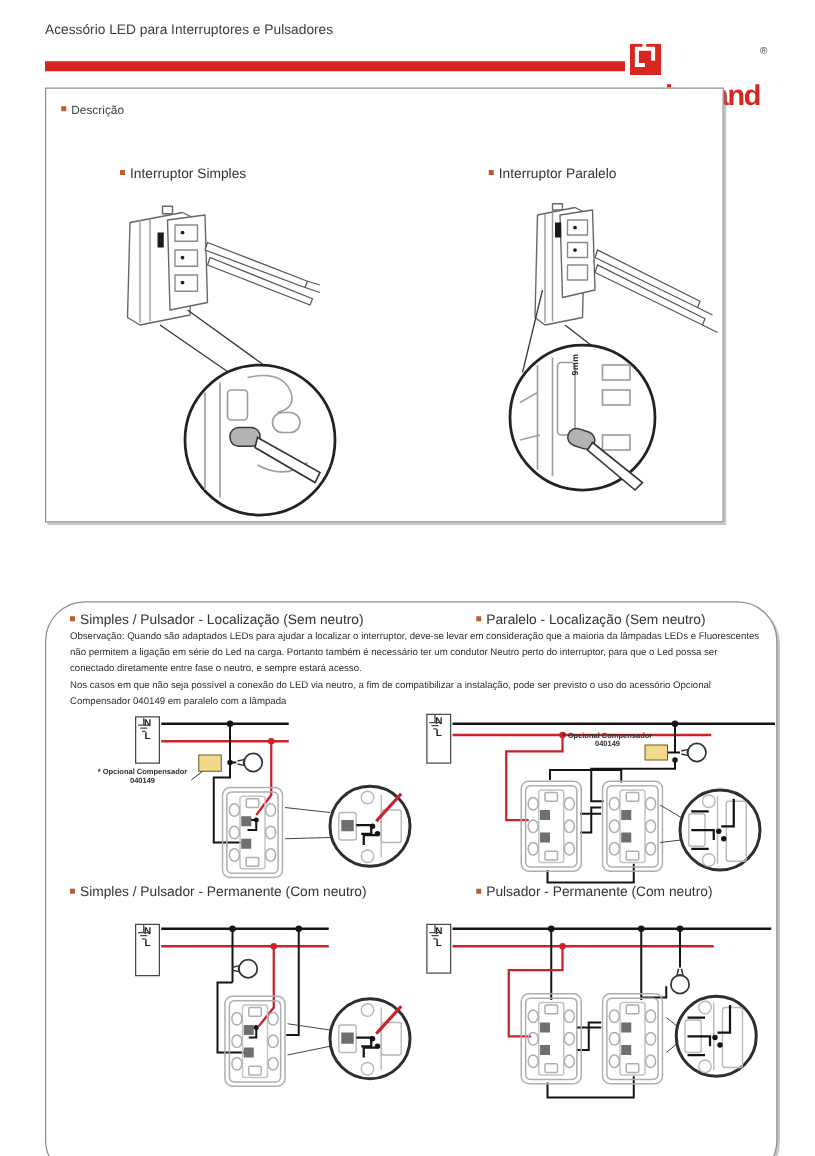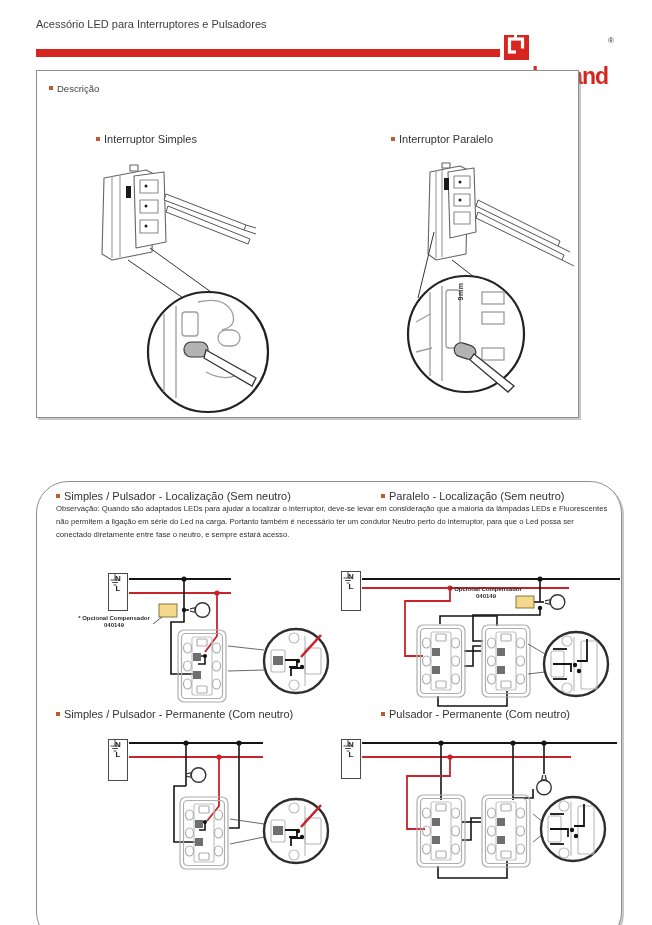--- a/index.html
+++ b/index.html
@@ -201,20 +201,21 @@
   <section class="abs box box2" style="position:absolute;">
     <div class="abs diag-title" style="left:19px;top:8px;">
       <span class="bullet"></span><span>Simples / Pulsador - Localização (Sem neutro)</span>
     </div>
     <div class="abs diag-title" style="left:344px;top:8px;">
       <span class="bullet"></span><span>Paralelo - Localização (Sem neutro)</span>
     </div>
 
     <div class="abs notes" style="left:19px;top:20px;width:552px;">
       <div>Observação: Quando são adaptados LEDs para ajudar a localizar o interruptor, deve-se levar em consideração que a maioria da lâmpadas LEDs e Fluorescentes não permitem a ligação em série do Led na carga. Portanto também é necessário ter um condutor Neutro perto do interruptor, para que o Led possa ser conectado diretamente entre fase o neutro, e sempre estará acesso.</div>
+      <div>Nos casos em que não seja possível a conexão do LED via neutro, a fim de compatibilizar a instalação,  pode ser previsto o uso do acessório Opcional Compensador 040149 em paralelo com a lâmpada</div>
     </div>
 
     <div class="diagram" style="left:30px;top:84px;width:270px;height:145px;">
       <svg width="270" height="145" viewBox="0 0 270 145">
         <g stroke="#141414" stroke-width="2">
           <line x1="62" y1="13" x2="164" y2="13"></line>
         </g>
         <line x1="62" y1="27" x2="164" y2="27" stroke="#c8232b" stroke-width="2"></line>
         <g fill="none" stroke="#141414" stroke-width="1.6">
           <path d="M117 13 V44"></path>

